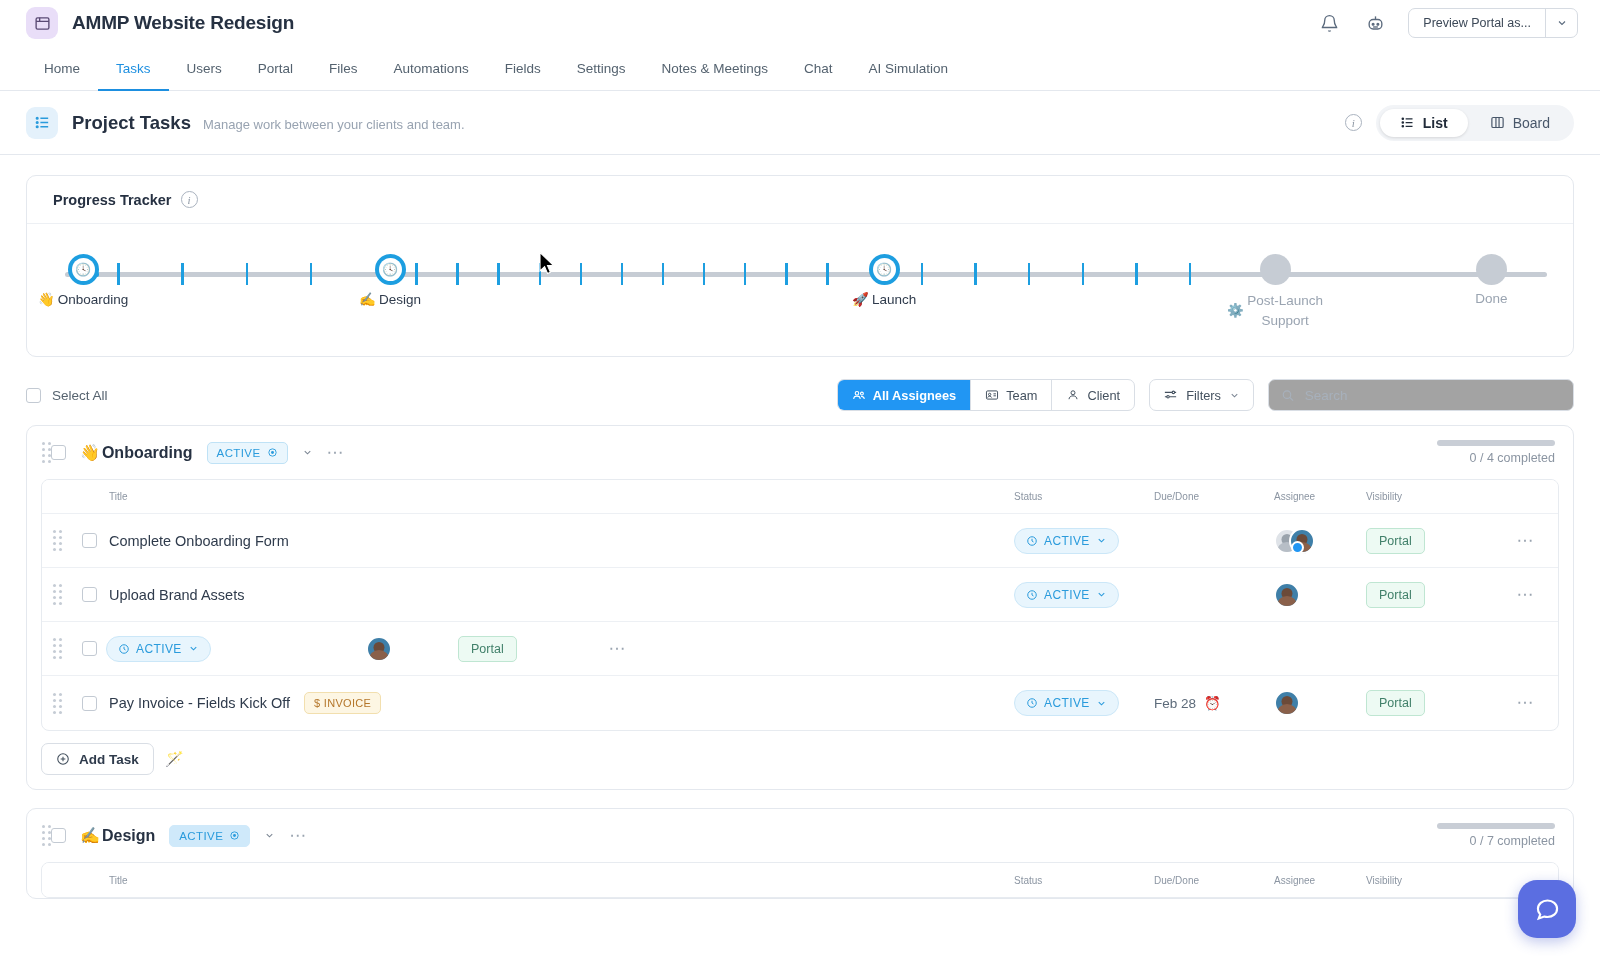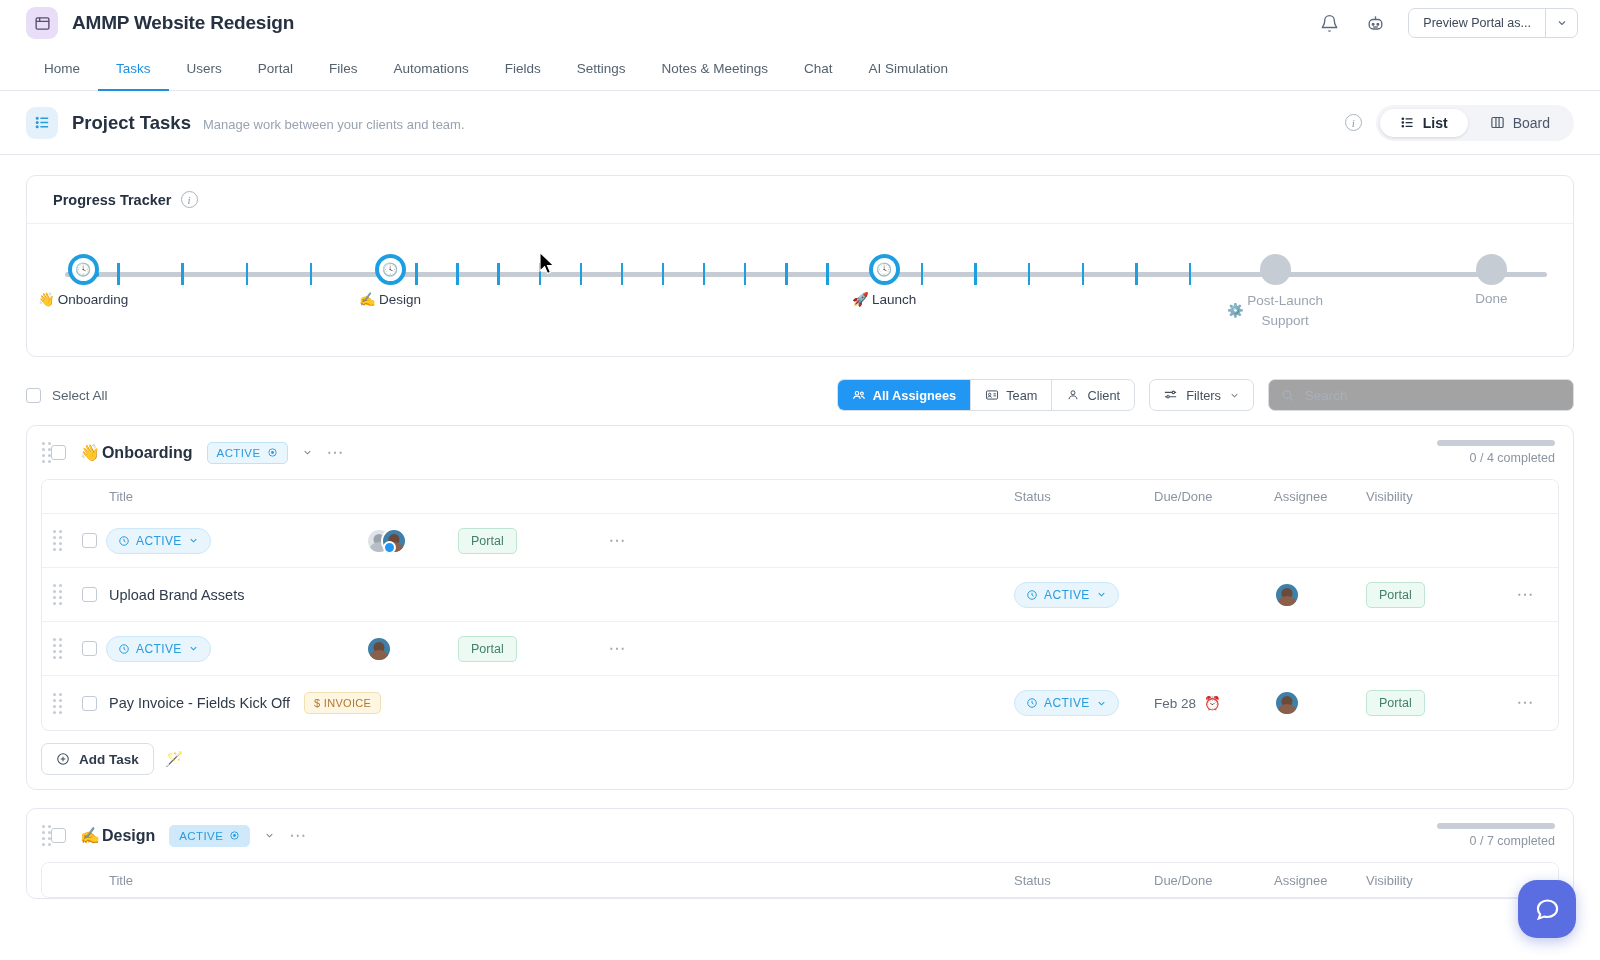--- a/index.html
+++ b/index.html
@@ -207,21 +207,21 @@
   .pcount { font-size: 12.5px; color: #8b95a2; margin-top: 5px; }
 
   
   .tbl { margin: 0 14px; border: 1px solid #e7ebf0; border-radius: 8px; overflow: hidden; }
   .trow {
     display: flex; align-items: center; height: 54px;
     border-bottom: 1px solid #edf0f4; padding-right: 12px;
   }
   .trow:last-child { border-bottom: none; }
   .thead { height: 34px; background: #fff; }
-  .thead .c { font-size: 13px; color: #8b95a2; }
+  .thead .c { font-size: 10px; color: #8b95a2; }
   .c-grip { width: 30px; display: flex; justify-content: center; flex: none; }
   .c-cbx  { width: 34px; display: flex; justify-content: center; flex: none; }
   .c-title{ flex: 1; min-width: 0; font-size: 14.5px; color: #2f3b4c;
             display: flex; align-items: center; gap: 14px; padding-left: 3px; }
   .c-status{ width: 140px; flex: none; }
   .c-due  { width: 120px; flex: none; font-size: 13.5px; color: #5d6b7a;
             display: flex; align-items: center; gap: 8px; }
   .c-assignee{ width: 92px; flex: none; display: flex; align-items: center; }
   .c-vis  { width: 140px; flex: none; }
   .c-more { width: 40px; flex: none; display: flex; justify-content: center; }
@@ -561,20 +561,23 @@
                 <i></i>
                 <i></i>
                 <i></i>
                 <i></i>
                 <i></i>
               </span>
             </span>
             <span class="c-cbx">
               <span class="cbx"></span>
             </span>
+            <span class="c-title">
+              <span>Complete Onboarding Form</span>
+            </span>
             <span class="c-status"><span class="status-pill">
                 <svg width="12" height="12" viewBox="0 0 24 24" fill="none" stroke="#2a9bdc" stroke-width="2">
                   <circle cx="12" cy="12" r="8.5"></circle>
                   <path d="M12 7.5V12l3 2"></path>
                 </svg>
                 <span>ACTIVE</span>
                 <svg width="11" height="11" viewBox="0 0 24 24" fill="none" stroke="#2a9bdc" stroke-width="2.3">
                   <path d="M6 9l6 6 6-6"></path>
                 </svg>
               </span></span>

